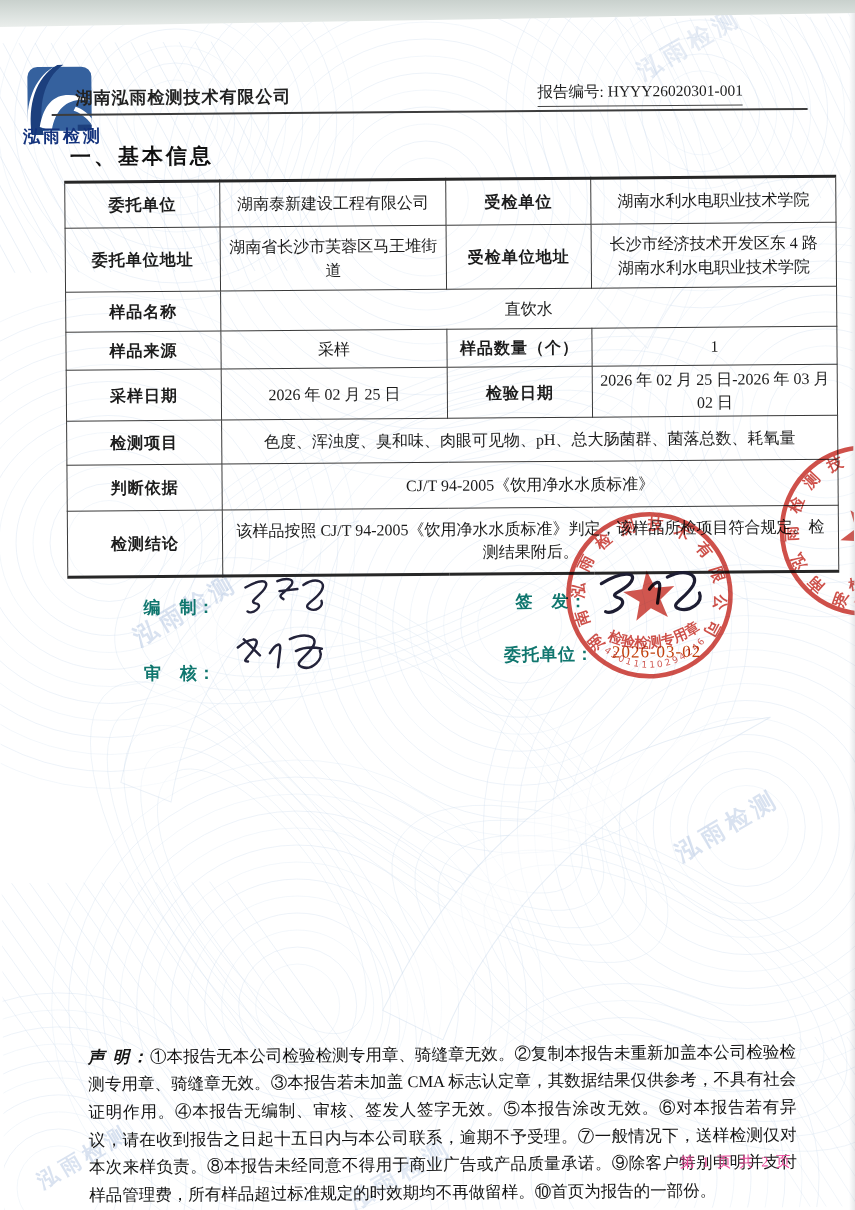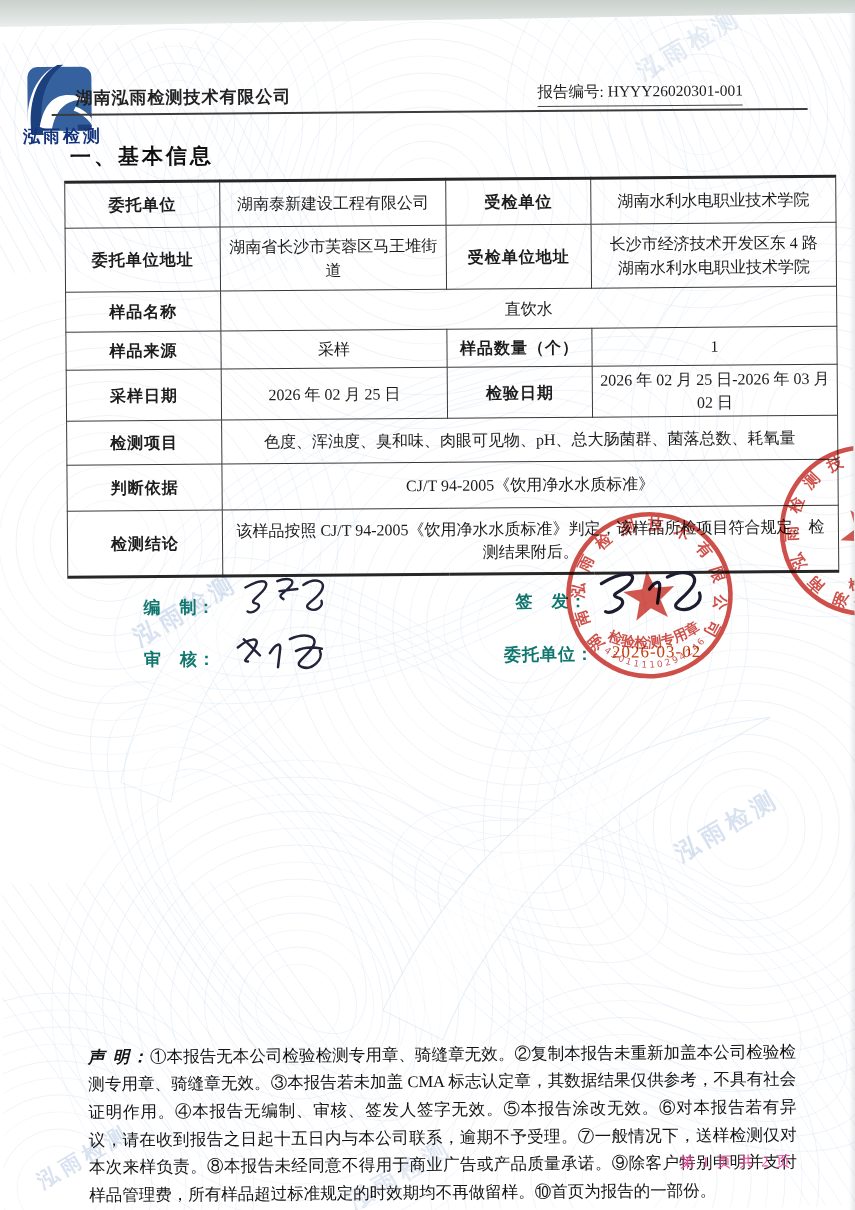--- a/index.html
+++ b/index.html
@@ -42,21 +42,21 @@
   table.info{position:absolute;left:68px;top:178px;width:719px;border-collapse:collapse;table-layout:fixed;
      border-top:3px solid #272727;border-bottom:3px solid #272727;}
   table.info td{border:1px solid #3a3a3a;text-align:center;vertical-align:middle;
      font-size:16px;padding:2px 6px;white-space:pre-line;line-height:1.45;}
   table.info td.lbl{font-weight:bold;letter-spacing:1px;}
   .c1{width:142px;} .c2{width:213px;} .c3{width:132px;} .c4{width:232px;}
 
   
   .sig-label{position:absolute;font-size:17px;font-weight:bold;letter-spacing:1px;color:#0f766e;}
   .lab-prep{left:144px;top:594px;}
-  .lab-rev{left:144px;top:646px;}
+  .lab-rev{left:144px;top:660px;}
   .lab-iss{left:516px;top:591px;}
   .lab-time{left:504px;top:644px;}
   .issue-time{position:absolute;left:612px;top:644px;font-size:17px;color:#c2410c;letter-spacing:1px;}
   .sig{position:absolute;z-index:4;}
   .sig-prep{left:236px;top:570px;}
   .sig-rev{left:230px;top:626px;}
   .sig-iss{left:588px;top:565px;z-index:4;}
 
   
   .statement{position:absolute;left:85px;top:1024px;width:708px;font-size:16.5px;

